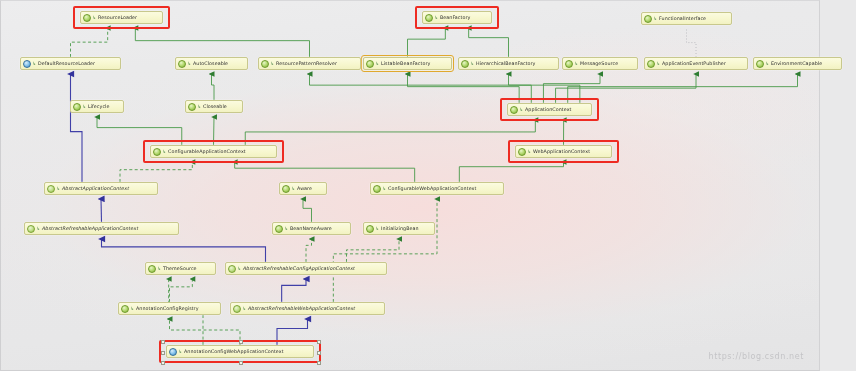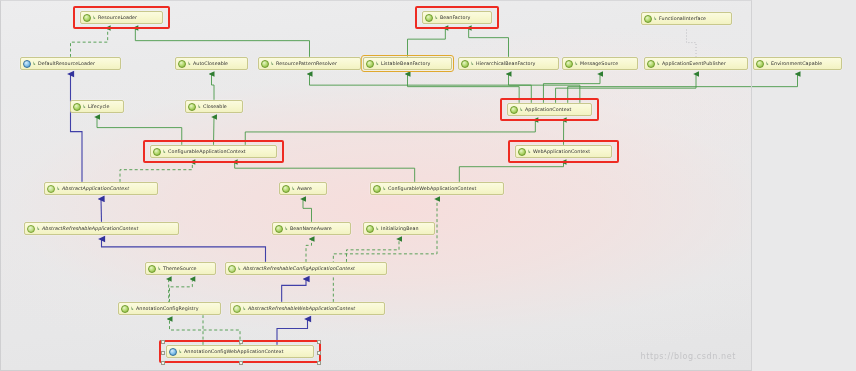--- a/index.html
+++ b/index.html
@@ -2,21 +2,21 @@
 <html><head>
 <meta charset="utf-8">
 <style>
   html,body{margin:0;padding:0;}
   body{
     width:856px;height:371px;overflow:hidden;
     font-family:"DejaVu Sans","Liberation Sans",sans-serif;
     background:#e9e9ea;
   }
   #canvas{
-    position:relative;width:752px;height:371px;
+    position:relative;width:820px;height:371px;
     background:
       radial-gradient(ellipse 620px 210px at 52% 56%, rgba(247,221,219,0.95) 0%, rgba(244,224,222,0.75) 34%, rgba(235,233,233,0.35) 62%, rgba(232,232,233,0) 80%),
       radial-gradient(ellipse 300px 120px at 78% 30%, rgba(248,230,228,0.55) 0%, rgba(238,235,235,0) 72%),
       linear-gradient(175deg,#ededee 0%,#eaeaeb 18%,#e9e8e9 50%,#e7e7e8 78%,#e4e4e5 100%);
   }
   #canvas::after{
     content:"";position:absolute;inset:0;pointer-events:none;
     border-left:1px solid #cfcfd1;border-right:1px solid #d2d2d4;
     border-top:1px solid #d8d8da;border-bottom:1px solid #cfcfd1;
   }

